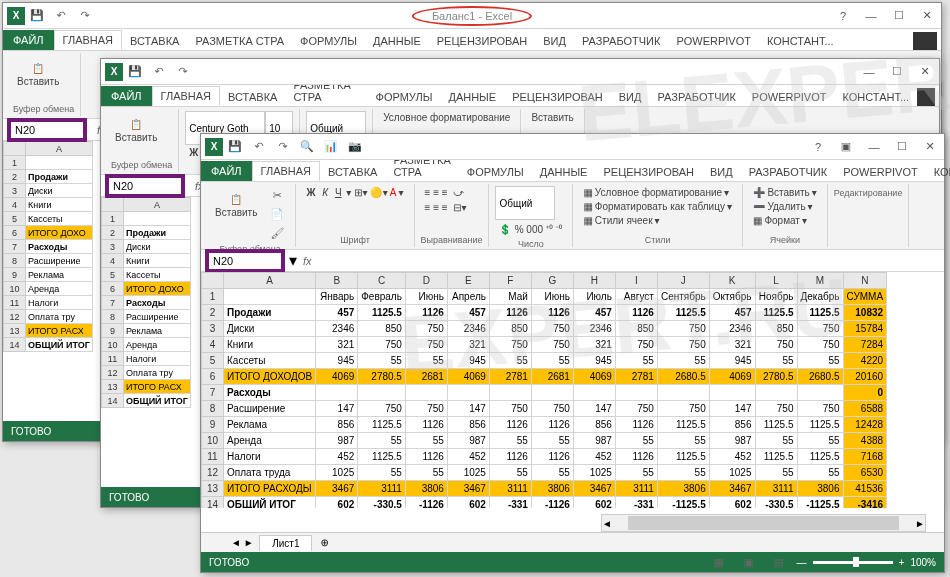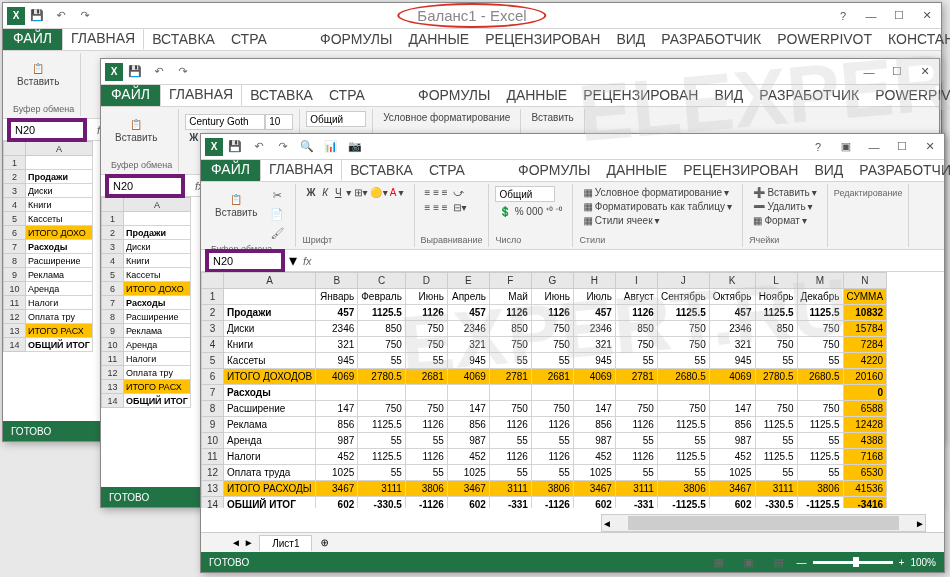--- a/index.html
+++ b/index.html
@@ -7,36 +7,36 @@
 .watermark{position:absolute;font-size:80px;color:rgba(200,200,200,0.3);font-weight:bold;transform:rotate(-5deg);pointer-events:none;z-index:100;}
 .wm1{top:50px;right:-50px;}
 .wm2{top:280px;left:400px;}
 .excel-window{position:absolute;background:#fff;border:1px solid #888;box-shadow:2px 2px 8px rgba(0,0,0,0.3);}
 .win1{top:2px;left:2px;width:940px;height:440px;}
 .win2{top:58px;left:100px;width:840px;height:450px;}
 .win3{top:133px;left:200px;width:745px;height:440px;}
 .qat{height:26px;background:#fff;display:flex;align-items:center;padding:0 4px;border-bottom:1px solid #d4d4d4;position:relative;}
 .qat-icon{width:18px;height:18px;margin:0 3px;display:inline-flex;align-items:center;justify-content:center;font-size:11px;color:#666;cursor:pointer;}
 .excel-icon{background:#217346;color:#fff;font-weight:bold;font-size:10px;width:18px;height:18px;display:flex;align-items:center;justify-content:center;}
-.title-text{position:absolute;left:50%;transform:translateX(-50%);font-size:15px;color:#888;}
+.title-text{position:absolute;left:50%;transform:translateX(-50%);font-size:11px;color:#888;}
 .title-circle{border:2px solid #d93025;border-radius:50%;padding:2px 18px;}
 .win-controls{position:absolute;right:4px;display:flex;gap:8px;}
 .win-ctrl{width:20px;height:16px;font-size:11px;color:#555;display:flex;align-items:center;justify-content:center;cursor:pointer;}
 .ribbon-tabs{height:22px;background:#fff;display:flex;align-items:flex-end;border-bottom:1px solid #d4d4d4;}
-.tab{padding:3px 8px;font-size:14px;color:#444;cursor:pointer;text-transform:uppercase;}
+.tab{padding:3px 8px;font-size:11px;color:#444;cursor:pointer;text-transform:uppercase;}
 .tab.file{background:#217346;color:#fff;padding:4px 10px;}
 .tab.active{border:1px solid #d4d4d4;border-bottom:1px solid #fff;background:#fff;}
 .avatar{width:24px;height:18px;background:#333;margin-left:auto;margin-right:4px;}
 .ribbon{height:68px;background:#f3f3f3;border-bottom:1px solid #d4d4d4;display:flex;padding:2px 4px;}
 .ribbon-group{border-right:1px solid #d4d4d4;padding:2px 6px;display:flex;flex-direction:column;justify-content:space-between;}
-.group-label{font-size:9px;color:#666;margin-top:2px;}
+.group-label{font-size:9px;color:#666;text-align:center;margin-top:2px;}
 .group-content{display:flex;align-items:flex-start;gap:4px;flex:1;}
 .rbtn{font-size:10px;color:#444;padding:1px 4px;cursor:pointer;display:flex;align-items:center;gap:2px;}
 .rbtn-lg{flex-direction:column;height:40px;justify-content:center;}
-.font-sel{border:1px solid #ccc;font-size:10px;padding:0 3px;background:#fff;height:16px;}
+.font-sel{border:1px solid #ccc;font-size:10px;padding:16px 3px;background:#fff;height:16px;}
 .formula-bar{height:22px;border-bottom:1px solid #d4d4d4;display:flex;align-items:center;background:#fff;}
 .name-box{width:80px;border:4px solid #701a75;padding:2px 4px;font-size:11px;margin:0 4px;}
 .fx{font-style:italic;font-size:11px;color:#666;margin:0 6px;}
 .grid-area{overflow:auto;background:#fff;position:relative;}
 .sheet{border-collapse:collapse;font-size:10px;}
 .sheet th{background:#e8e8e8;border:1px solid #ccc;padding:1px 3px;font-weight:normal;color:#333;font-size:10px;height:16px;}
 .sheet td{border:1px solid #d4d4d4;padding:1px 3px;height:16px;white-space:nowrap;}
 .sheet .rowh{background:#e8e8e8;text-align:center;width:22px;}
 .sheet .colh{text-align:center;min-width:42px;}
 .corner{width:22px;background:#e8e8e8;}

